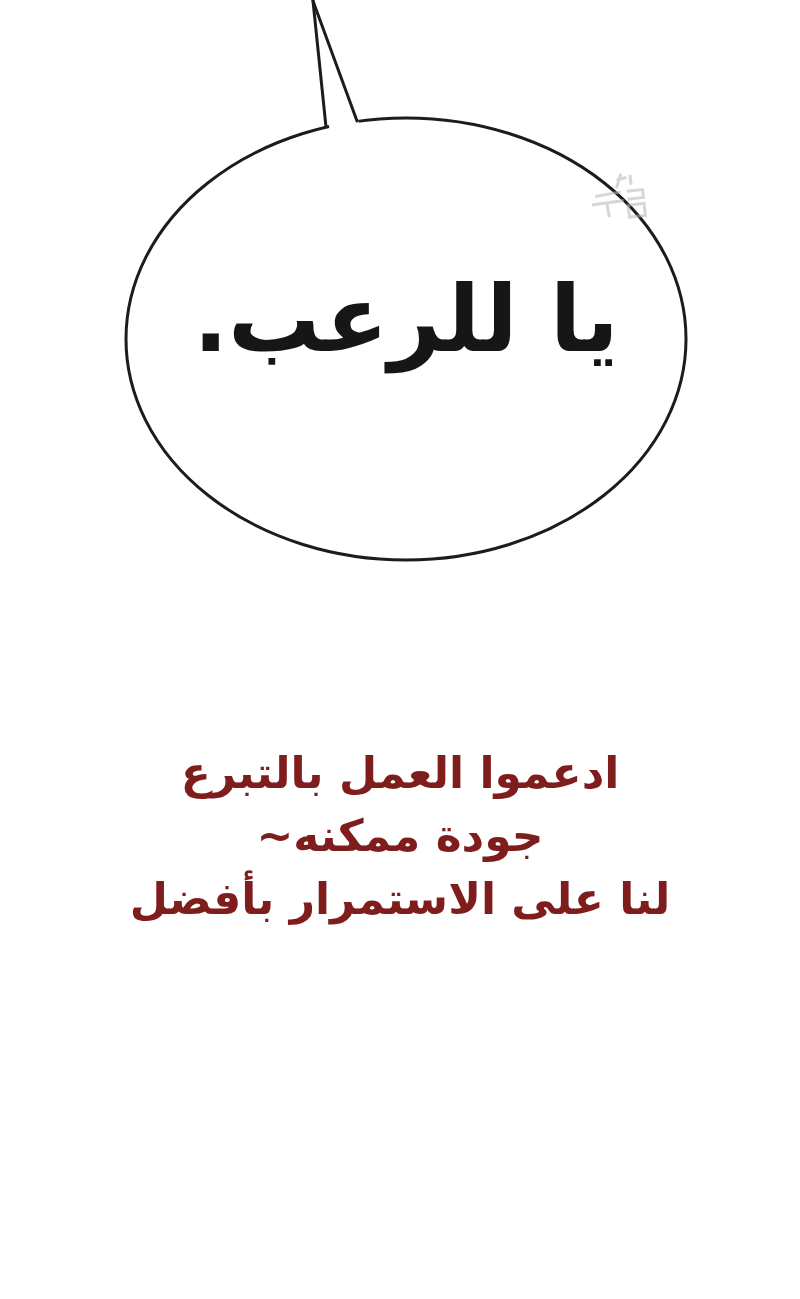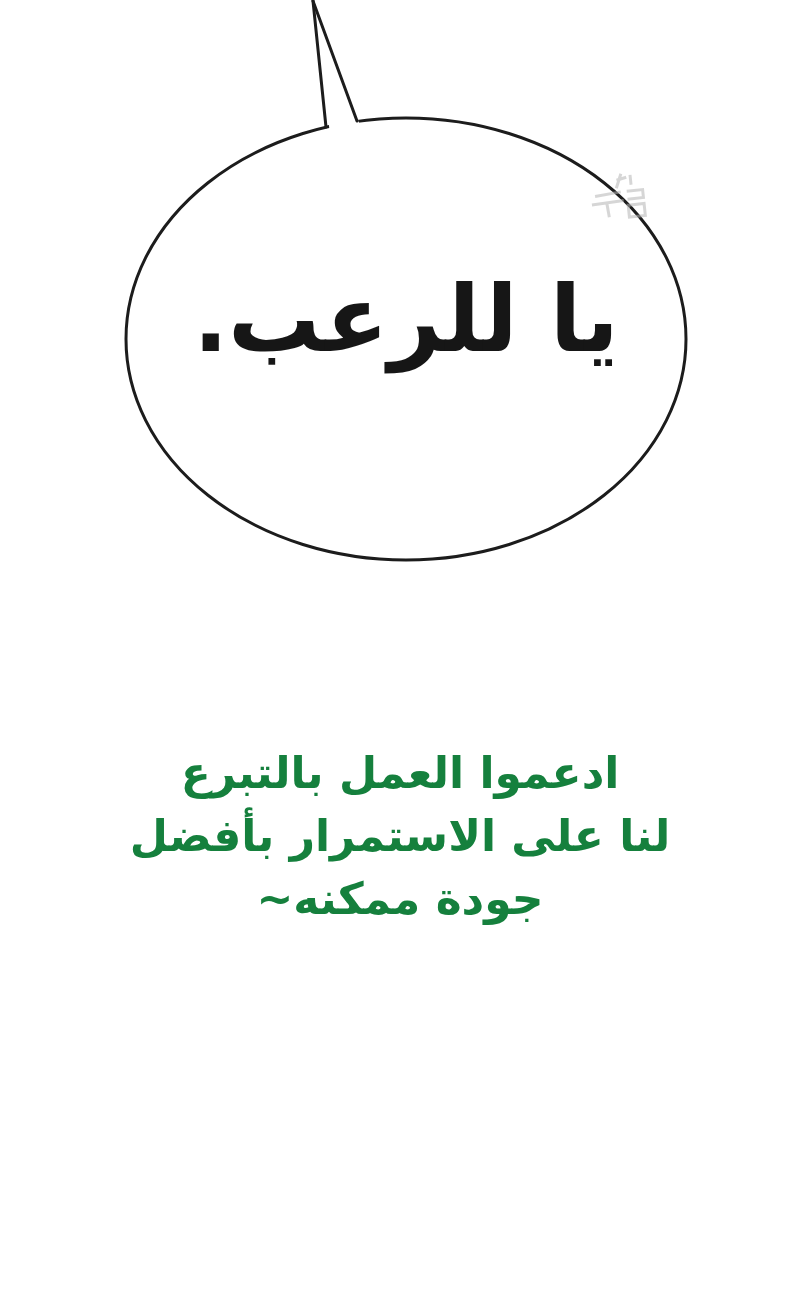--- a/index.html
+++ b/index.html
@@ -49,21 +49,21 @@
     opacity: 0.55;
   }
   .note {
     position: absolute;
     left: 0;
     top: 741px;
     width: 800px;
     text-align: center;
     font-size: 44px;
     font-weight: 700;
-    color: #15803d;
+    color: #7f1d1d;
     line-height: 63px;
   }
   .note .note-line {
     white-space: nowrap;
   }
 </style>
 </head>
 <body>
 
 <div class="panel">
@@ -84,17 +84,17 @@
       <path d="M 8 24 L 34 22 M 4 32 L 36 31 M 19 32 L 20 46"></path>
 
       <path d="M 40 22 L 56 22 L 56 30 L 40 30 M 40 36 L 56 36 L 56 48 L 40 48 Z"></path>
     </g>
   </svg>
 
   <div class="bubble-text" dir="rtl">يا للرعب.</div>
 
   <div class="note" dir="rtl">
     <div class="note-line">ادعموا العمل بالتبرع</div>
+    <div class="note-line">جودة ممكنه~</div>
     <div class="note-line">لنا على الاستمرار بأفضل</div>
-    <div class="note-line">جودة ممكنه~</div>
   </div>
 
 </div>
 
 </body></html>

